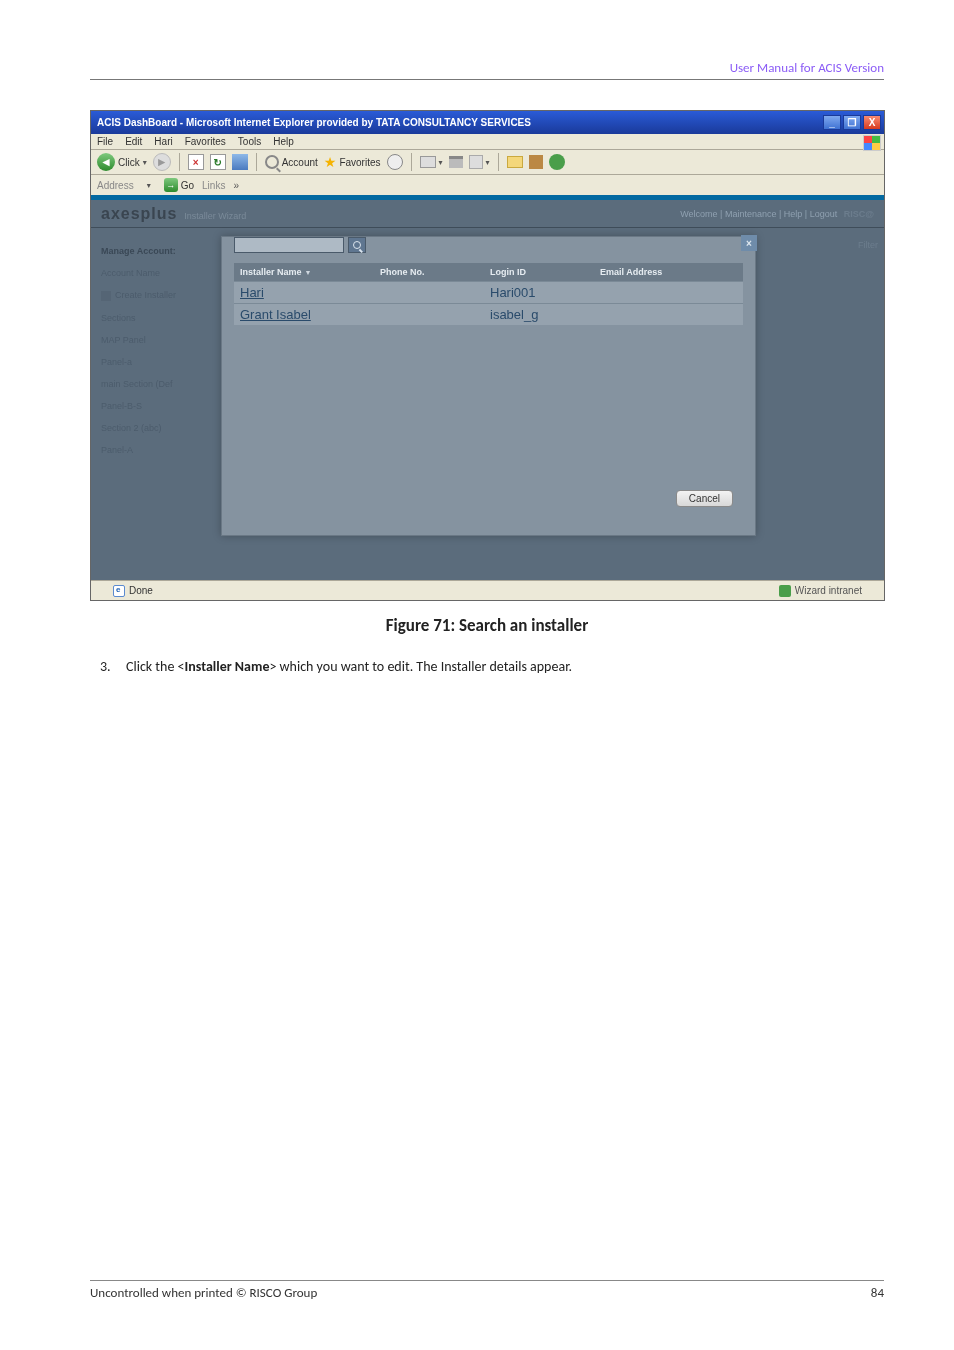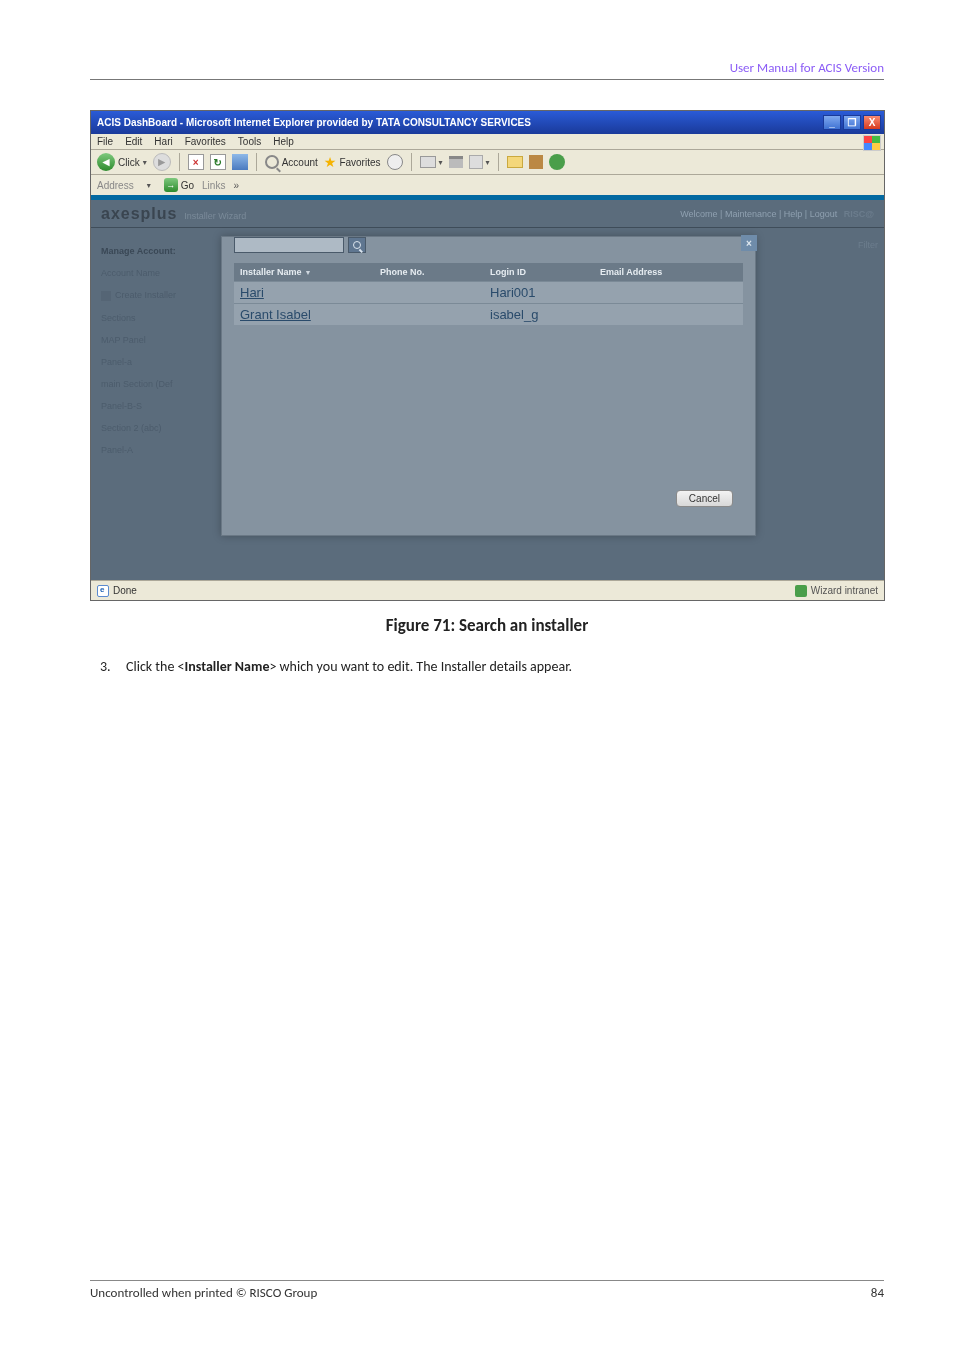--- a/index.html
+++ b/index.html
@@ -212,21 +212,21 @@
   .right-strip{
     position:absolute; right:6px; top:40px;
     font-size:9px; color:#6c7d8d;
   }
 
   .statusbar{
     background:#ece9d8;
     border-top:1px solid #aca899;
     height:20px;
     display:flex; align-items:center; justify-content:space-between;
-    padding:0 6px; font-size:10px;
+    padding:0 22px; font-size:10px;
   }
   .status-left{display:flex;align-items:center;gap:4px;}
   .done-ico{width:12px;height:12px;background:#fff;border:1px solid #5b8bd0;border-radius:2px;position:relative;}
   .done-ico::after{content:"e";color:#1a5fb4;font-size:8px;font-weight:bold;position:absolute;left:2px;top:-1px;}
   .zone{display:flex;align-items:center;gap:4px;color:#555;}
   .zone-ico{width:12px;height:12px;background:#4a9e4a;border-radius:2px;}
 
   .caption{
     text-align:center;
     font-size:17px; font-weight:bold;

